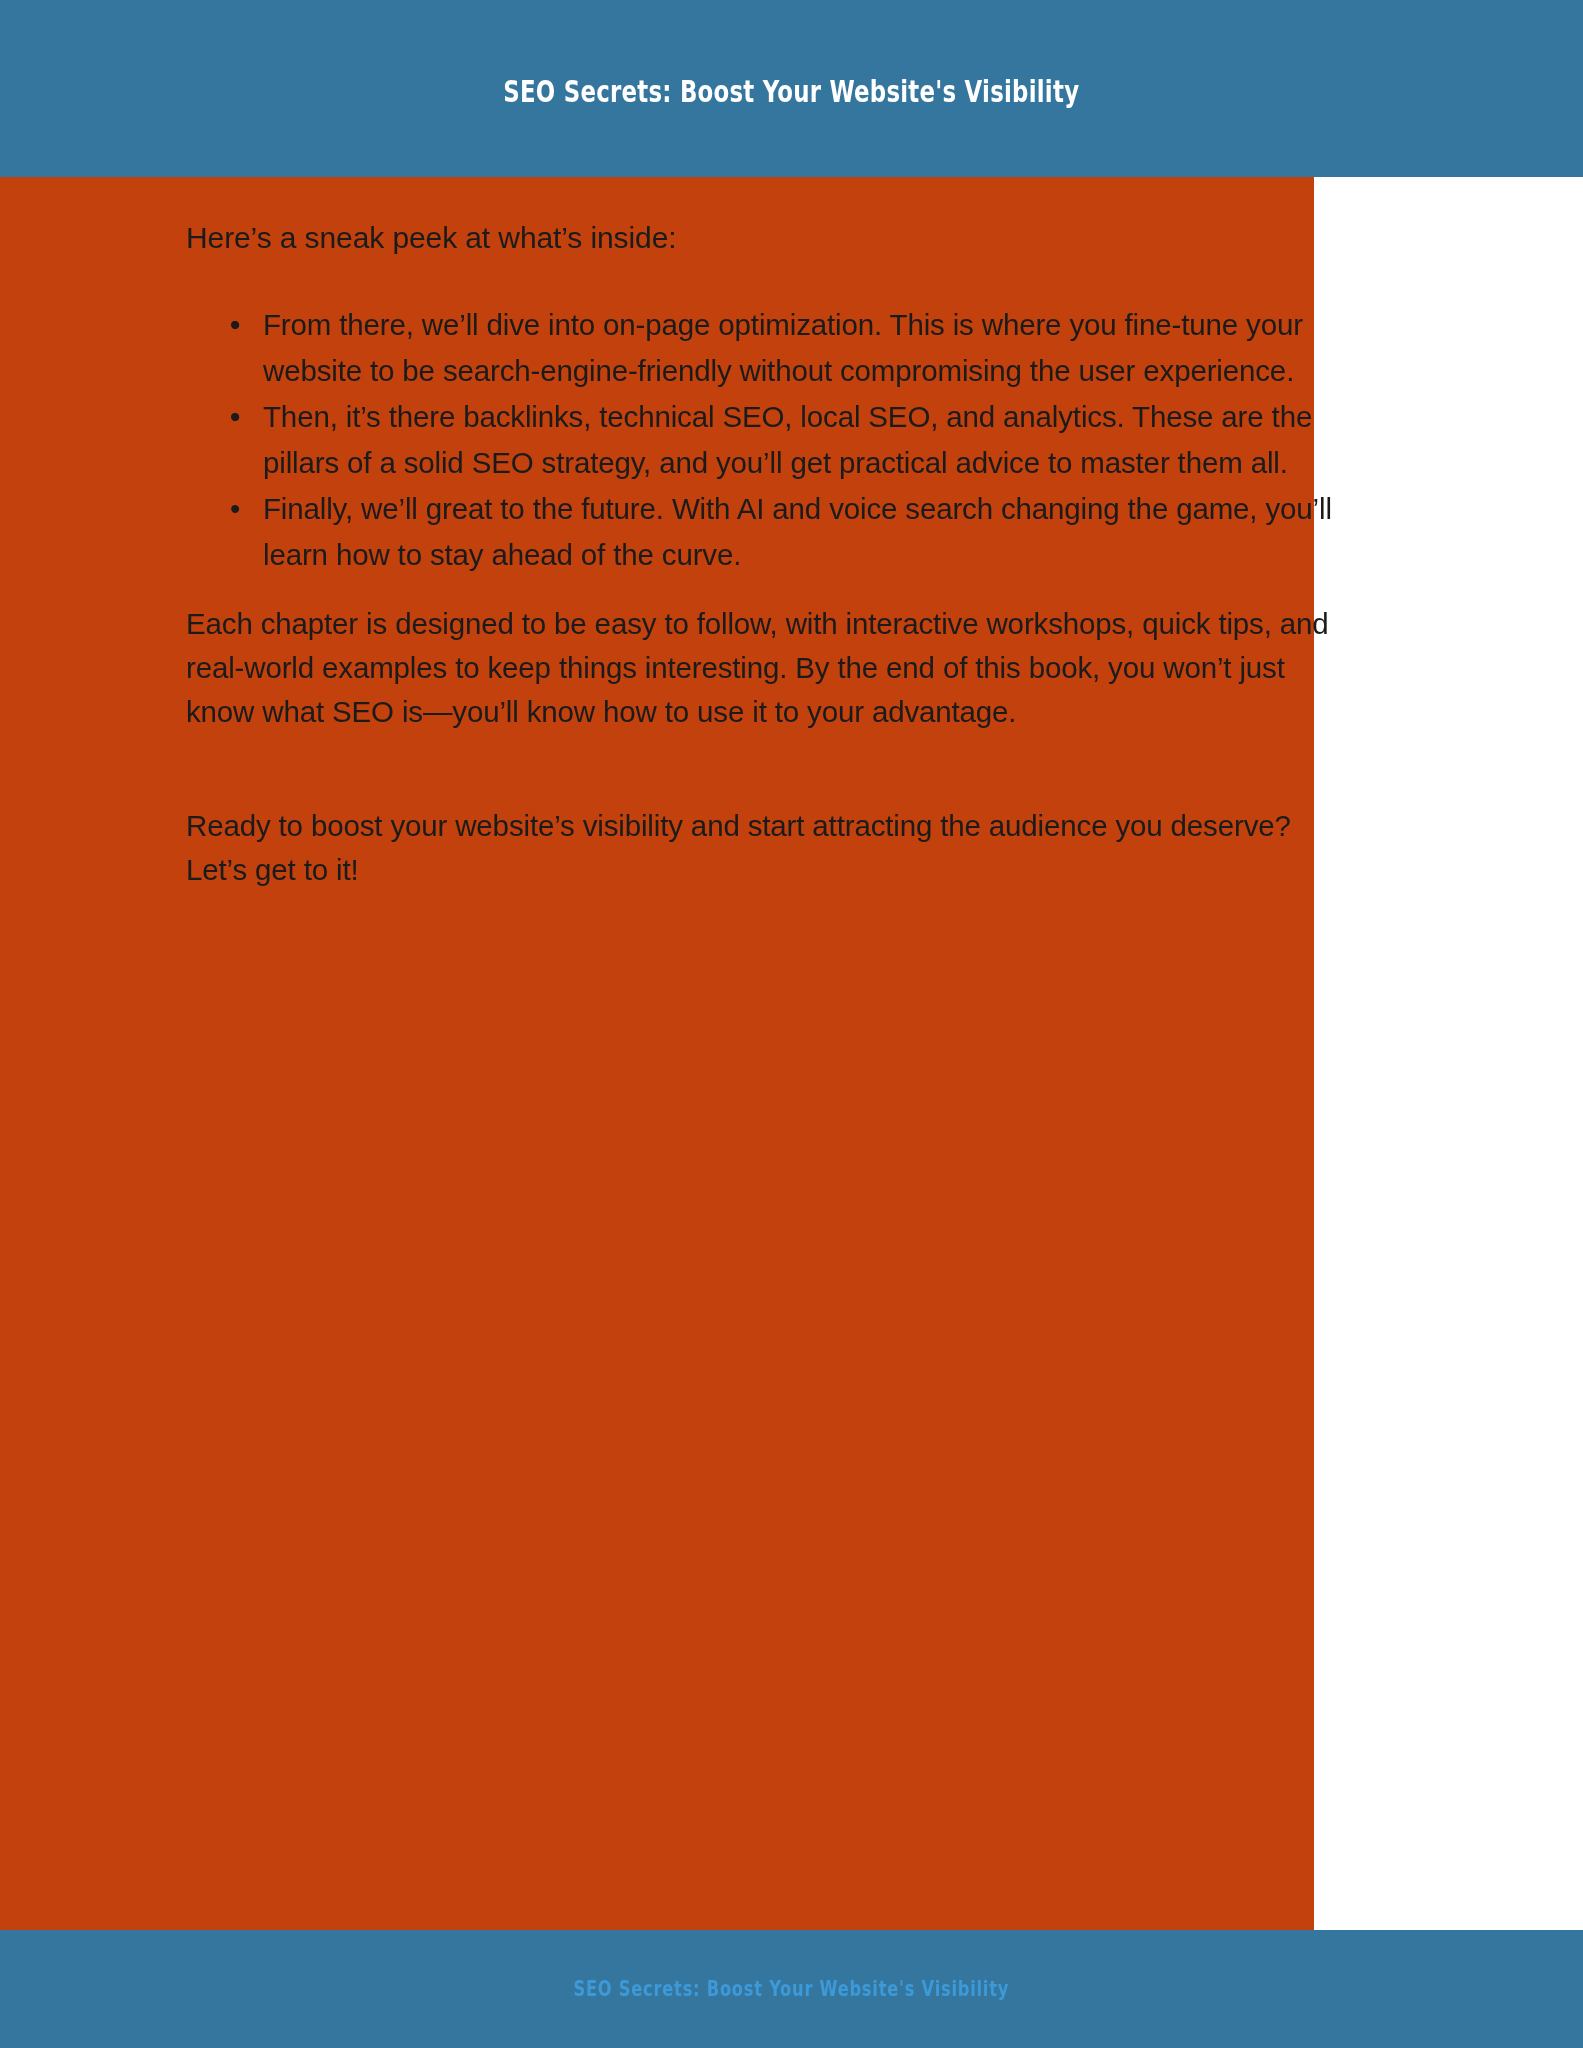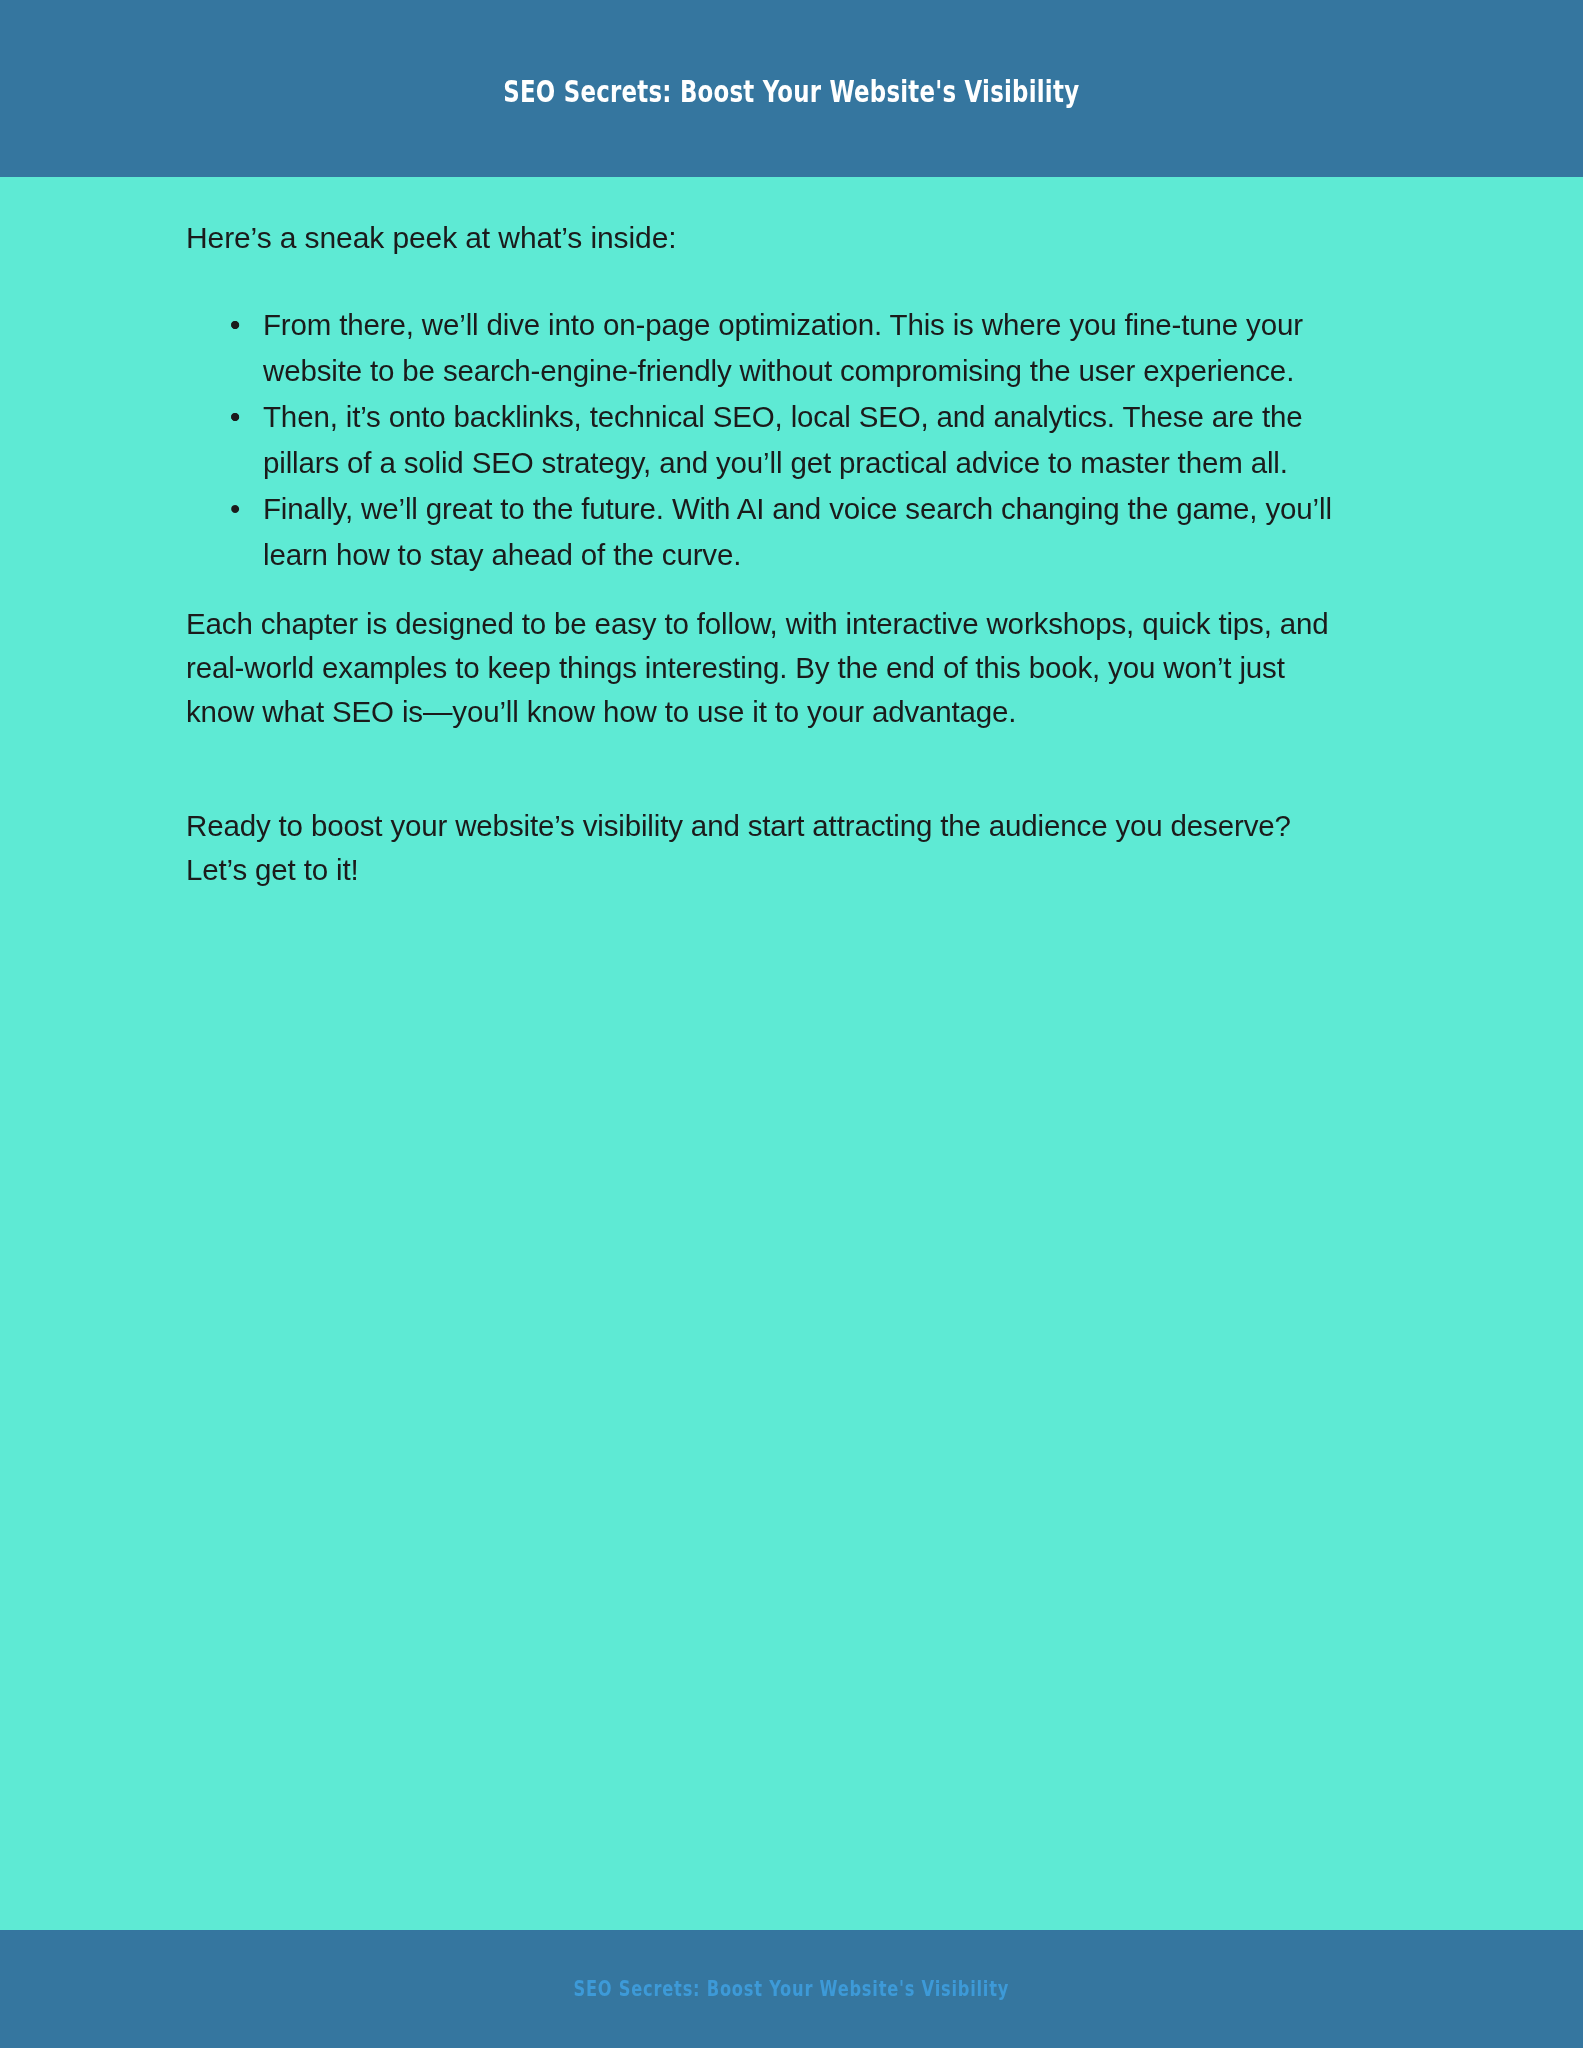--- a/index.html
+++ b/index.html
@@ -10,23 +10,23 @@
     width: 1583px;
     height: 2048px;
     background: #ffffff;
     font-family: "Liberation Sans", sans-serif;
     -webkit-font-smoothing: antialiased;
     overflow: hidden;
   }
 
   .page {
     position: relative;
-    width: 1583px;
+    width: 1314px;
     height: 2048px;
-    background: #5eead4;
+    background: #c2410c;
     display: flex;
     flex-direction: column;
   }
 
   
   .header-band {
     position: absolute;
     left: 0;
     top: 0;
     width: 1583px;
@@ -149,21 +149,21 @@
       </li>
       <li class="bullet-item">
         <span class="marker">•</span>
         <span>From there, we’ll dive into on-page optimization. This is where you fine-tune your website to be search-engine-friendly without compromising the user experience.</span>
       </li>
       <li class="bullet-item">
         <span class="marker">•</span>
       </li>
       <li class="bullet-item">
         <span class="marker">•</span>
-        <span>Then, it’s onto backlinks, technical SEO, local SEO, and analytics. These are the pillars of a solid SEO strategy, and you’ll get practical advice to master them all.</span>
+        <span>Then, it’s there backlinks, technical SEO, local SEO, and analytics. These are the pillars of a solid SEO strategy, and you’ll get practical advice to master them all.</span>
       </li>
       <li class="bullet-item">
         <span class="marker">•</span>
         <span>Finally, we’ll great to the future. With AI and voice search changing the game, you’ll learn how to stay ahead of the curve.</span>
       </li>
     </ul>
 
     <p class="body-para first-after-list">Each chapter is designed to be easy to follow, with interactive workshops, quick tips, and real-world examples to keep things interesting. By the end of this book, you won’t just know what SEO is—you’ll know how to use it to your advantage.</p>
 
     <p class="body-para spaced">Ready to boost your website’s visibility and start attracting the audience you deserve? Let’s get to it!</p>

